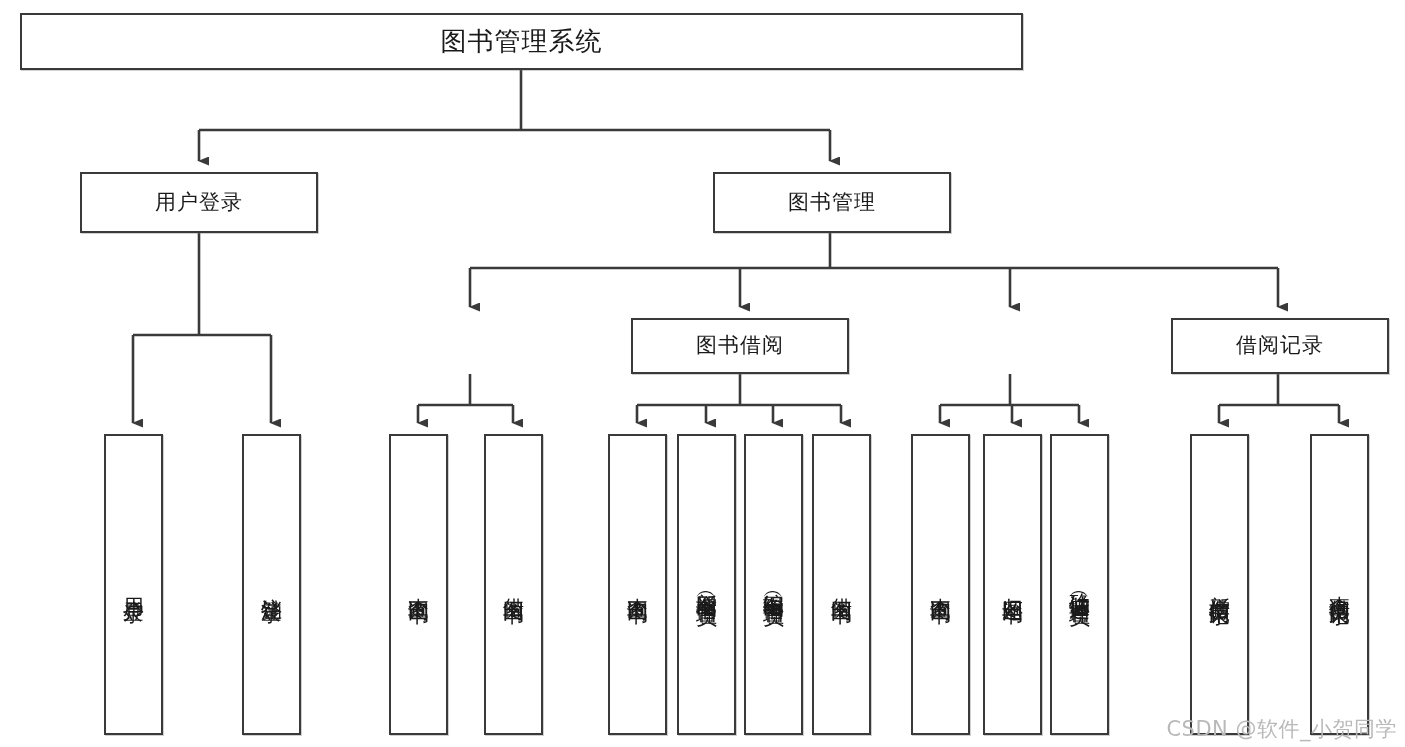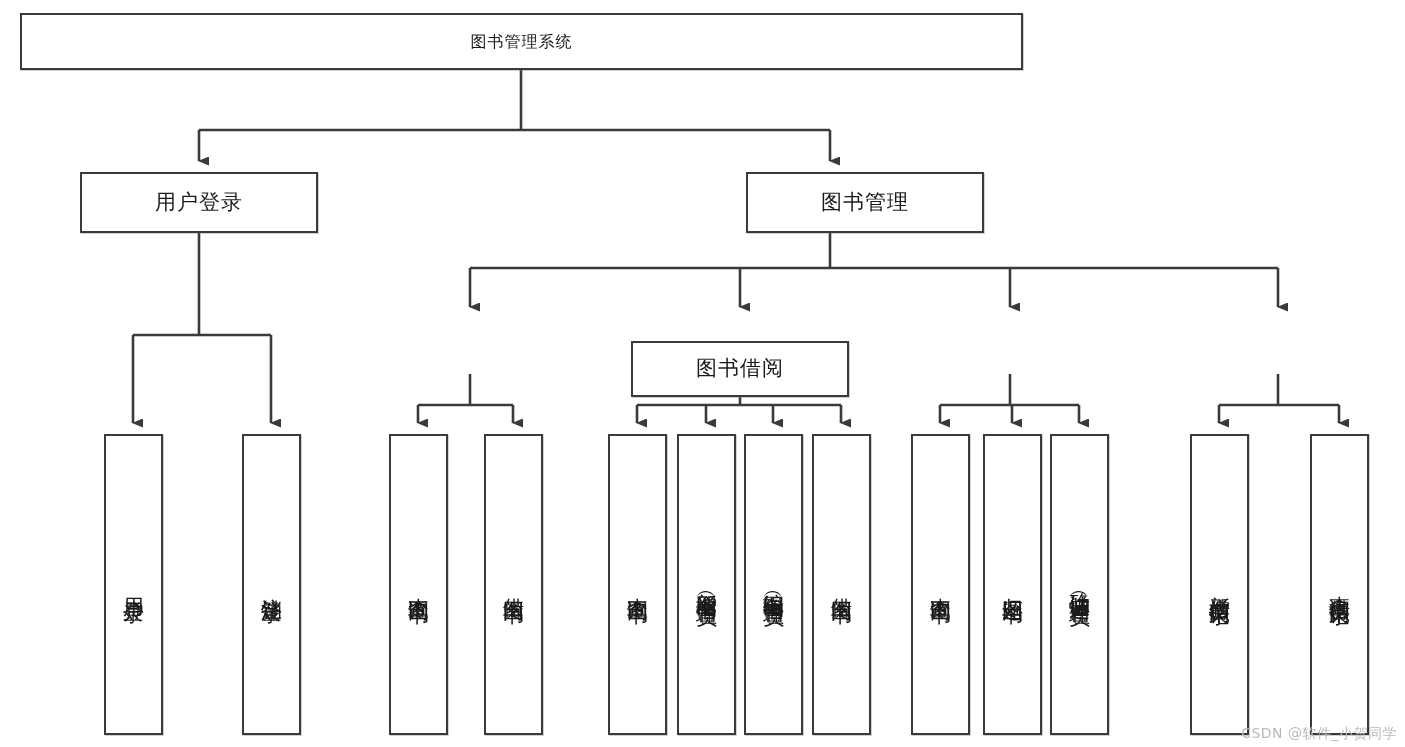--- a/index.html
+++ b/index.html
@@ -36,39 +36,39 @@
     justify-content: center;
     color: #1a1a1a;
     box-shadow: 1px 1px 0 rgba(120,120,120,0.35);
   }
   .node.horiz {
     font-size: 21px;
     line-height: 1.2;
     letter-spacing: 1px;
   }
   .node.root {
-    font-size: 16px;
+    font-size: 26px;
   }
   .node.leaf {
     font-size: 21px;
     letter-spacing: 1px;
   }
   .vtext {
     writing-mode: vertical-rl;
     text-orientation: upright;
     white-space: nowrap;
     line-height: 1.05;
     letter-spacing: 2px;
     display: block;
   }
   .watermark {
     position: absolute;
     right: 8px;
     bottom: 4px;
-    font-size: 14px;
+    font-size: 21px;
     color: #b9b9b9;
     letter-spacing: 0.5px;
     white-space: nowrap;
     font-family: "DejaVu Sans", "Liberation Sans", sans-serif;
   }
 </style>
 </head>
 <body>
 
 <div id="canvas">
@@ -123,26 +123,29 @@
     </g>
   </svg>
 
   <div class="node horiz root" id="root-node" style="left: 20px; top: 13px; width: 1003px; height: 57px;">
     <span>图书管理系统</span>
   </div>
 
   <div class="node horiz" id="l1-0" style="left: 80px; top: 172px; width: 238px; height: 61px;">
     <span>用户登录</span>
   </div>
-  <div class="node horiz" id="l1-1" style="left: 746px; top: 172px; width: 238px; height: 61px;">
+  <div class="node horiz" id="l1-1" style="left: 713px; top: 172px; width: 238px; height: 61px;">
     <span>图书管理</span>
   </div>
 
-  <div class="node horiz" id="l2-1" style="left: 631px; top: 318px; width: 218px; height: 56px; margin-top: 23px;">
+  <div class="node horiz" id="l2-1" style="left: 631px; top: 318px; width: 218px; height: 56px;">
     <span>图书借阅</span>
+  </div>
+  <div class="node horiz" id="l2-3" style="left: 1171px; top: 318px; width: 218px; height: 56px;">
+    <span>借阅记录</span>
   </div>
 
   <div class="node leaf" id="lf-0" style="left: 104px; top: 434px; width: 59px; height: 301px;">
     <span class="vtext">用户登录</span>
   </div>
   <div class="node leaf" id="lf-1" style="left: 242px; top: 434px; width: 59px; height: 301px;">
     <span class="vtext">注销登录</span>
   </div>
   <div class="node leaf" id="lf-2" style="left: 389px; top: 434px; width: 59px; height: 301px;">
     <span class="vtext">查询图书</span>

